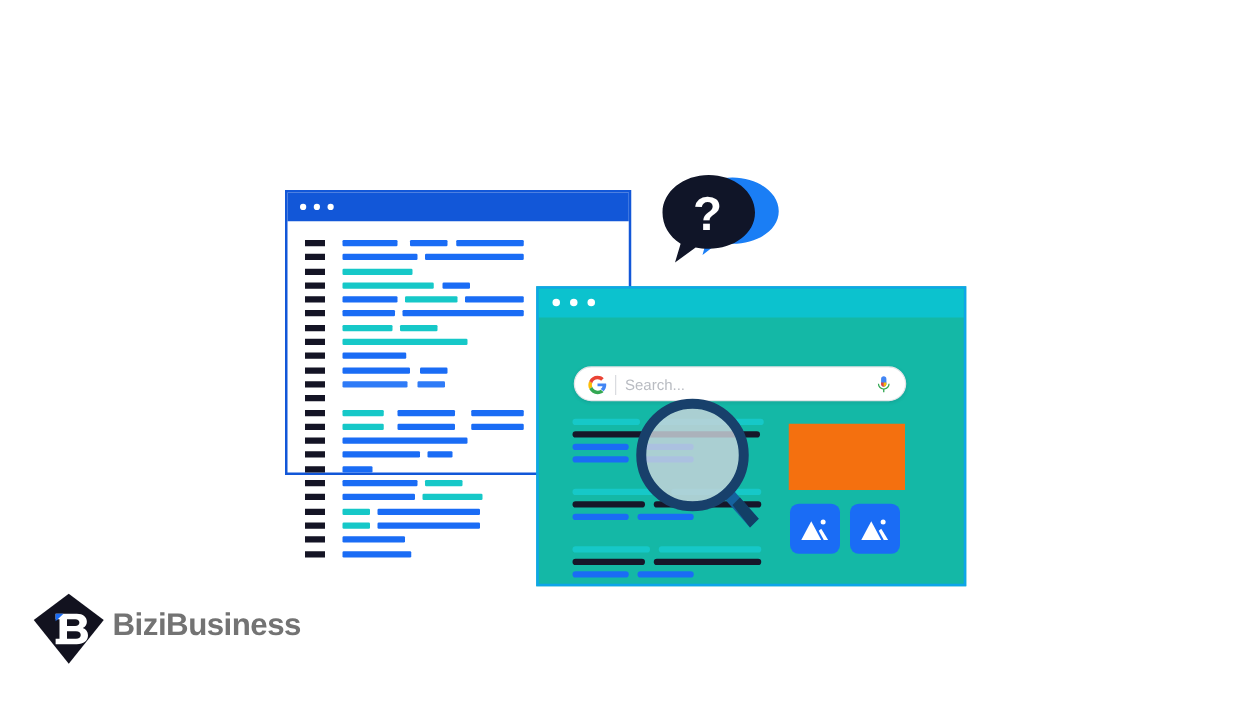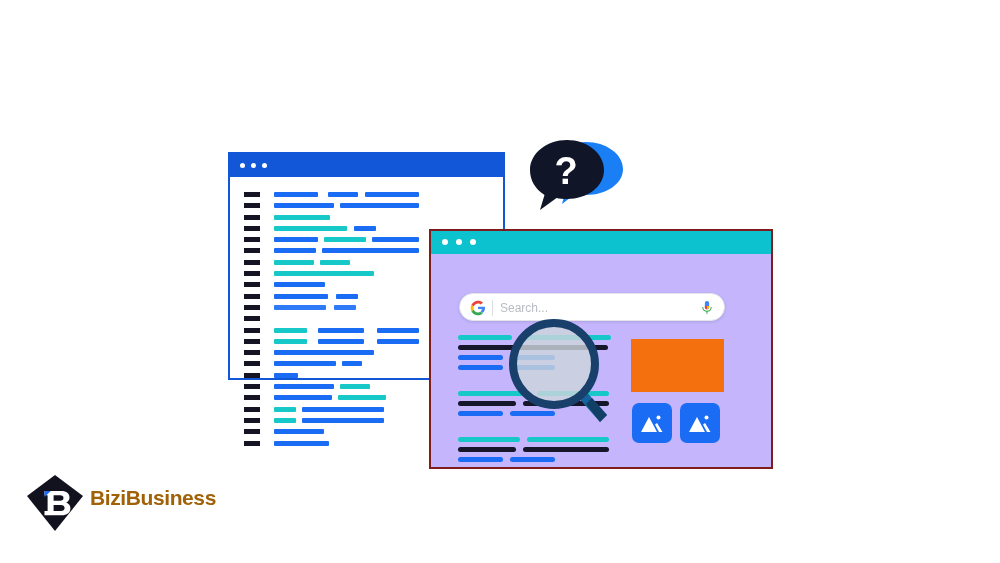--- a/index.html
+++ b/index.html
@@ -100,22 +100,22 @@
     height: 76px;
   }
 
   
   #browser-window {
     position: absolute;
     left: 429px;
     top: 229px;
     width: 344px;
     height: 240px;
-    background: #c4b5fd;
-    border: 2px solid #7f1d1d;
+    background: #14b8a6;
+    border: 2px solid #0ea5e9;
     box-sizing: border-box;
   }
   #browser-titlebar {
     position: absolute;
     left: 0; top: 0;
     width: 100%;
     height: 23px;
     background: #0cc2ce;
   }
   #browser-titlebar .bdot {
@@ -221,23 +221,23 @@
     width: 250px;
     height: 58px;
   }
   #logo-mark { position: absolute; left: 0; top: 0; width: 58px; height: 58px; }
   #logo-text {
     position: absolute;
     left: 64px;
     top: 12px;
     font-family: "Liberation Sans", sans-serif;
     font-weight: bold;
-    font-size: 21px;
+    font-size: 25px;
     letter-spacing: -0.4px;
-    color: #a16207;
+    color: #737373;
     white-space: nowrap;
   }
 </style>
 </head>
 <body>
 
 <div id="canvas">
 
 
   <div id="code-window">

